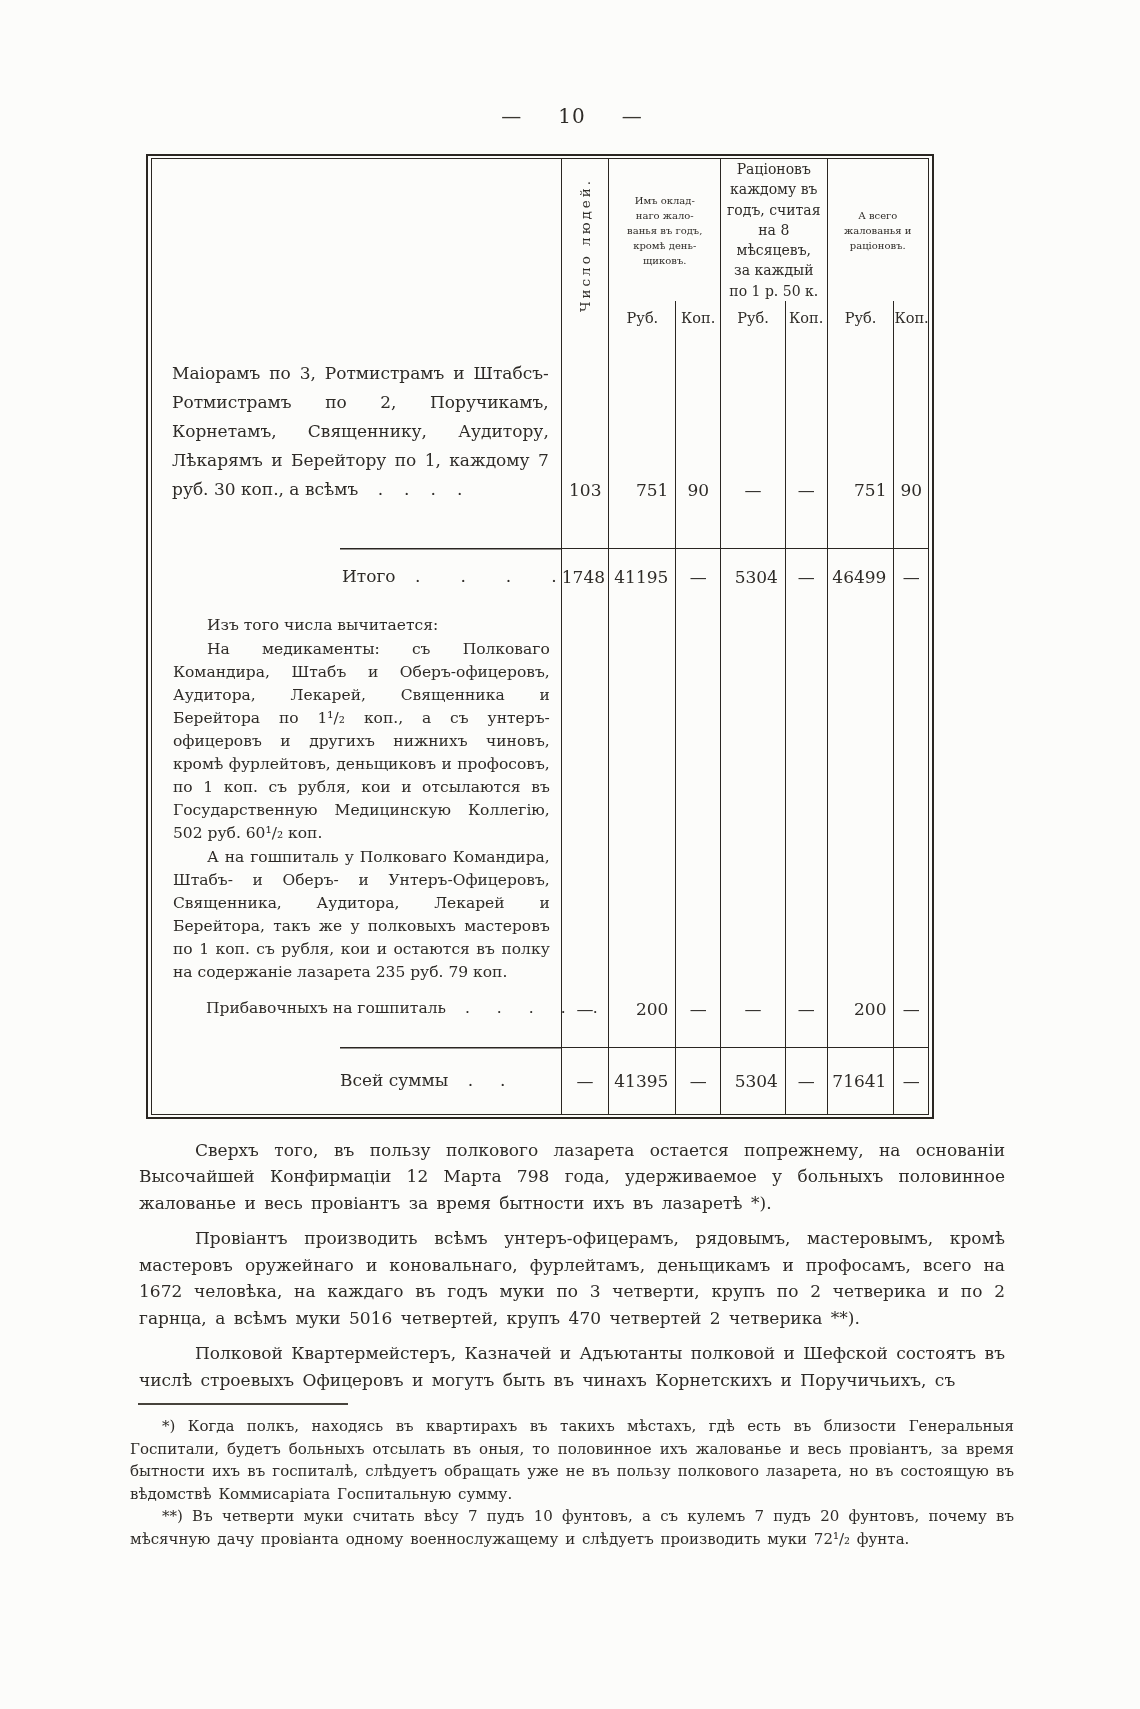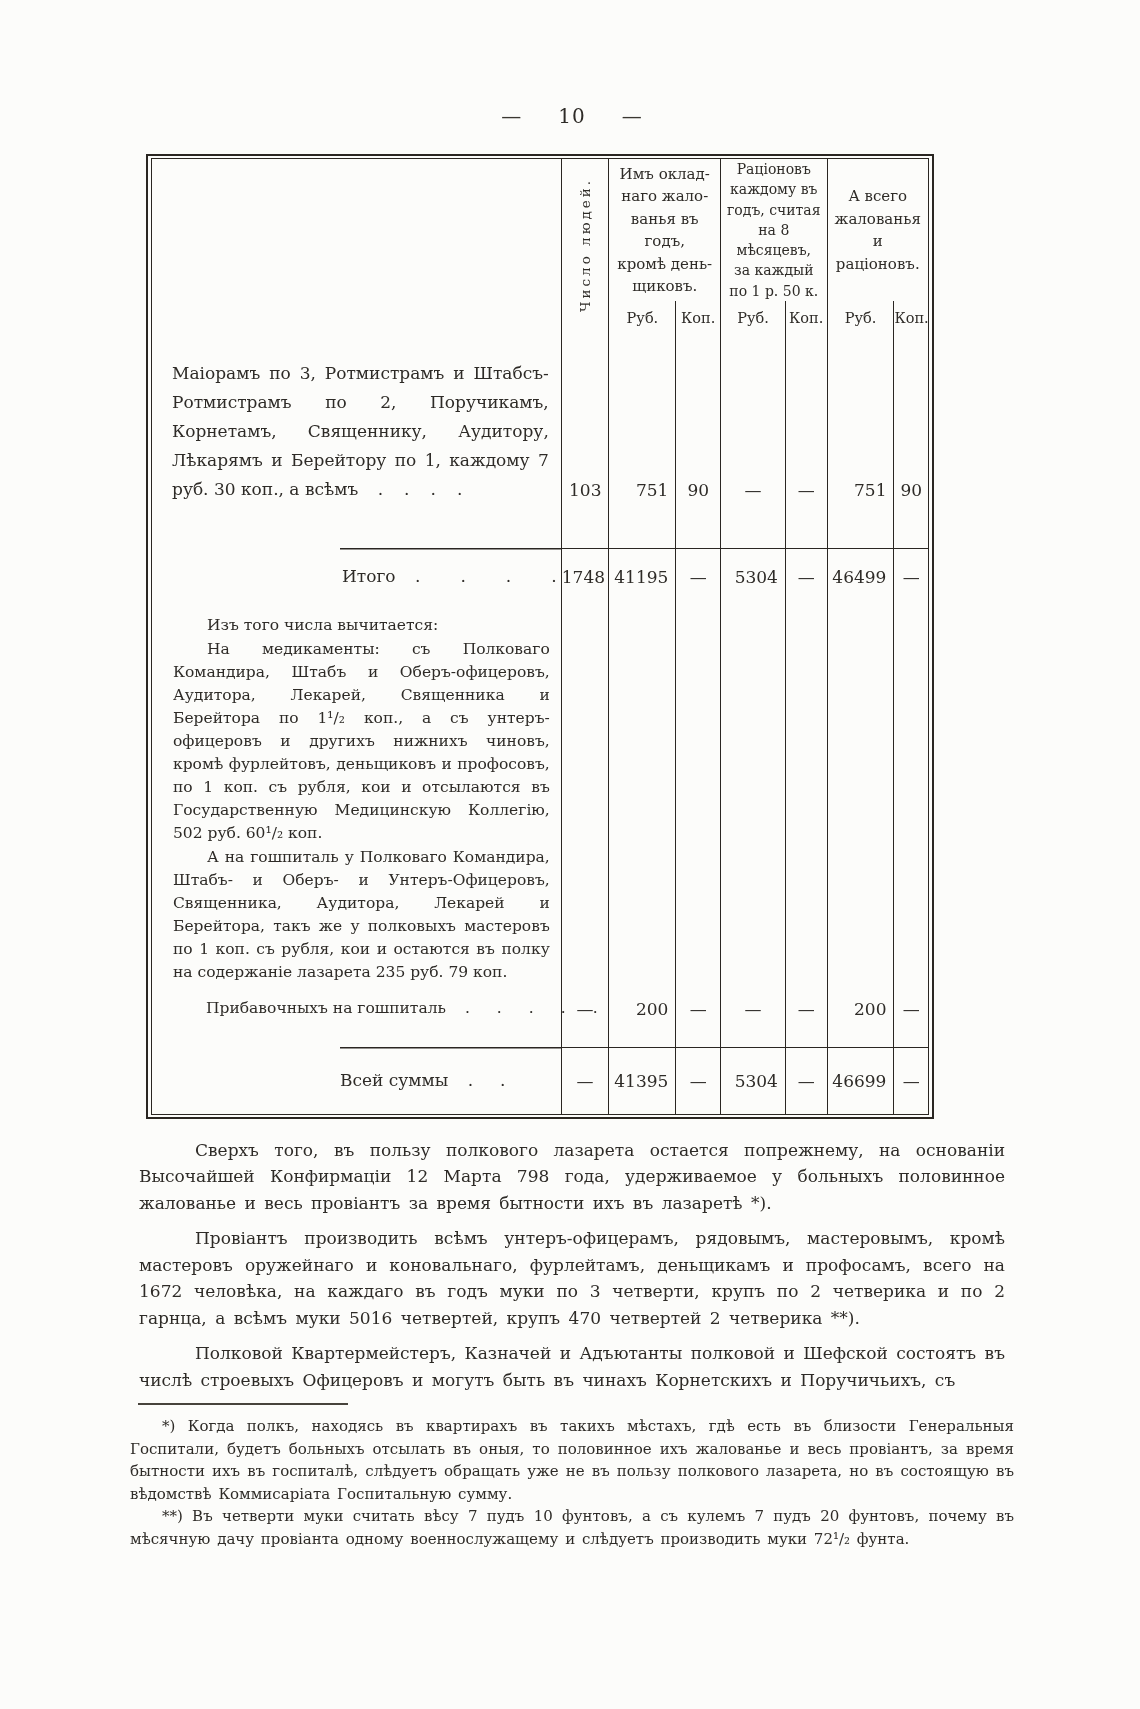--- a/index.html
+++ b/index.html
@@ -38,21 +38,21 @@
   col.c-chislo{width:47px}
   col.c-r1{width:66px}
   col.c-k1{width:44px}
   col.c-r2{width:64px}
   col.c-k2{width:41px}
   col.c-r3{width:66px}
   col.c-k3{width:34px}
 
   .th-group{
     height:122px;border-bottom:1px solid #2a2622;
-    font-size:15px;line-height:1.5;text-align:center;vertical-align:middle;
+    font-size:10px;line-height:1.5;text-align:center;vertical-align:middle;
     padding:4px 2px;white-space:pre-line;
   }
   .th-group.g2{font-size:14px;line-height:1.45}
   .th-sub{
     height:34px;border-bottom:1px solid #2a2622;
     font-size:14.5px;vertical-align:middle;
   }
   .th-stub{border-bottom-style:hidden}
   .th-chislo{border-bottom:1px solid #2a2622;text-align:center;vertical-align:middle}
   .vert{
@@ -217,21 +217,21 @@
         <tr class="row-total row-grand rule-above">
           <td class="stub">
             <span>Всей суммы</span>
             <span class="dots d-md">..</span>
           </td>
           <td class="val ctr">—</td>
           <td class="val num">41395</td>
           <td class="val ctr">—</td>
           <td class="val num">5304</td>
           <td class="val ctr">—</td>
-          <td class="val num">46699</td>
+          <td class="val num">71641</td>
           <td class="val ctr">—</td>
         </tr>
       </tbody>
     </table>
   </div>
 
   <div class="paras">
     <p>Сверхъ того, въ пользу полкового лазарета остается попрежнему, на основаніи Высочайшей Конфирмаціи 12 Марта 798 года, удерживаемое у больныхъ половинное жалованье и весь провіантъ за время бытности ихъ въ лазаретѣ *).</p>
     <p>Провіантъ производить всѣмъ унтеръ-офицерамъ, рядовымъ, мастеровымъ, кромѣ мастеровъ оружейнаго и коновальнаго, фурлейтамъ, деньщикамъ и профосамъ, всего на 1672 человѣка, на каждаго въ годъ муки по 3 четверти, крупъ по 2 четверика и по 2 гарнца, а всѣмъ муки 5016 четвертей, крупъ 470 четвертей 2 четверика **).</p>
     <p>Полковой Квартермейстеръ, Казначей и Адъютанты полковой и Шефской состоятъ въ числѣ строевыхъ Офицеровъ и могутъ быть въ чинахъ Корнетскихъ и Поручичьихъ, съ</p>

